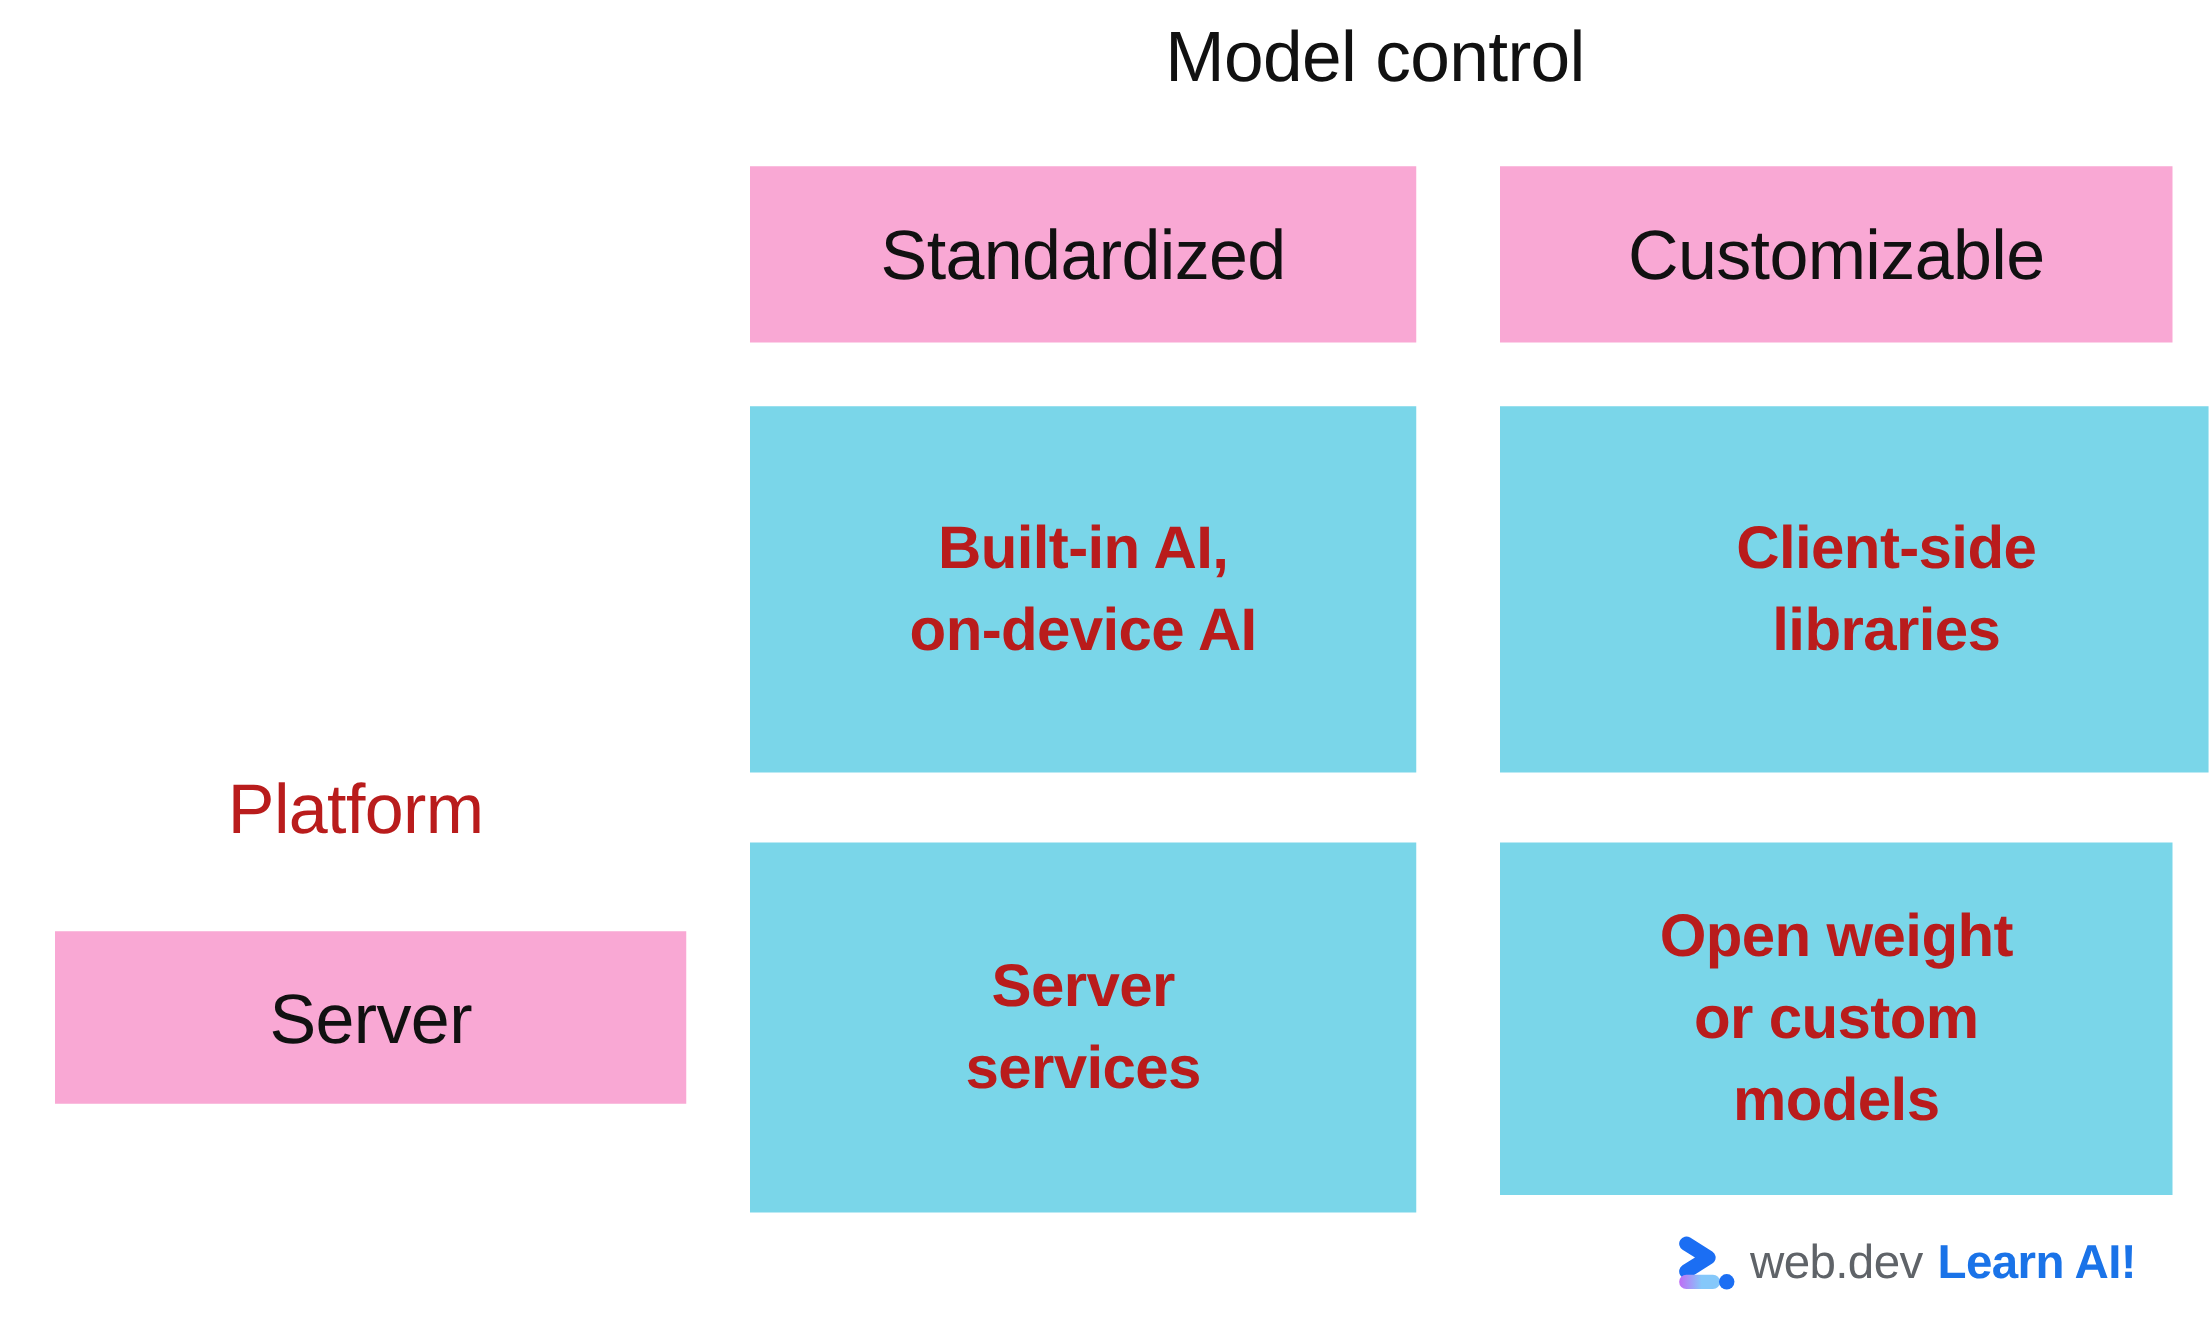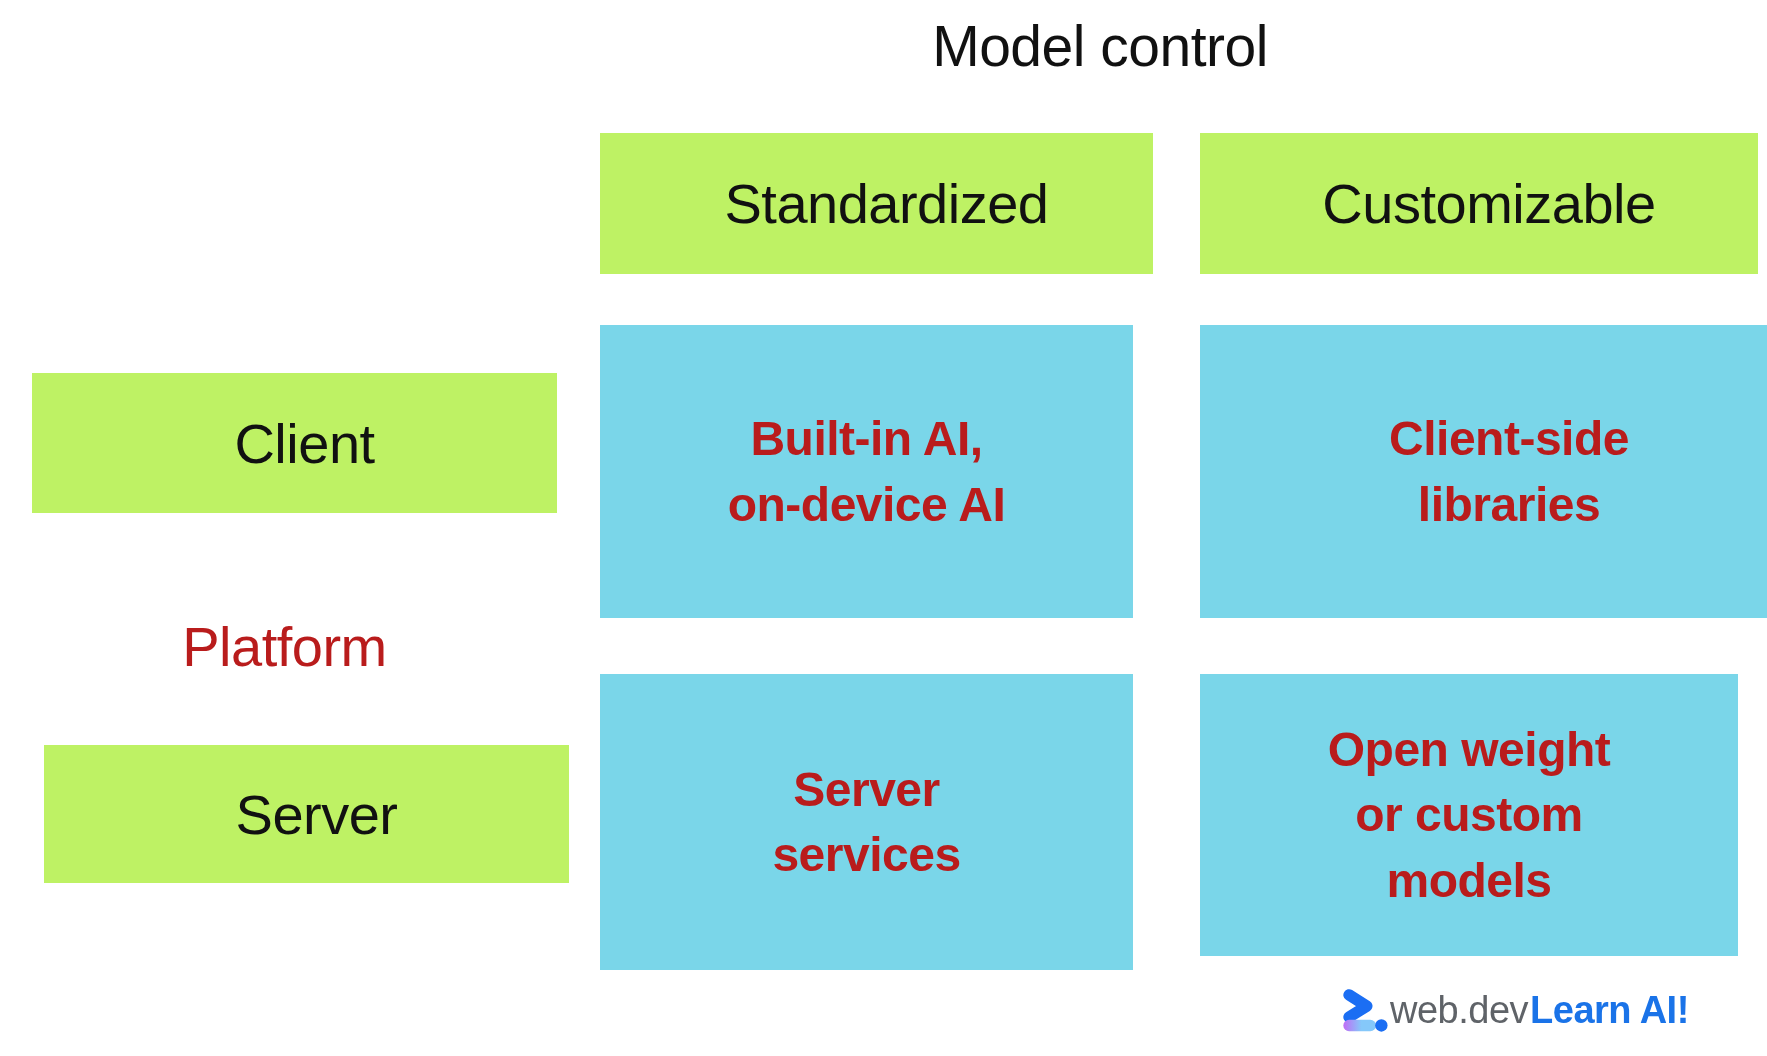--- a/index.html
+++ b/index.html
@@ -25,29 +25,28 @@
     display: flex;
     align-items: center;
     justify-content: center;
     font-size: 57px;
     font-weight: 500;
     letter-spacing: -0.5px;
     color: #111111;
   }
   .hdr {
     position: absolute;
-    background: #bef264;
+    background: #f9a8d4;
     display: flex;
     align-items: center;
     justify-content: center;
     font-size: 56px;
     font-weight: 500;
     letter-spacing: -0.5px;
     color: #111111;
-    padding-left: 20px;
   }
   .col1 { left: 600px;  top: 133px; width: 533px; height: 141px; }
   .col2 { left: 1200px; top: 133px; width: 538px; height: 141px; }
   .rowhdr-client { left: 32px; top: 373px; width: 505px; height: 140px; }
   .rowhdr-server { left: 44px; top: 745px; width: 505px; height: 138px; }
   .axis-label {
     position: absolute;
     left: 32px;
     top: 604px;
     width: 505px;
@@ -78,21 +77,21 @@
   .cell-2 { left: 1200px; top: 325px; width: 538px; height: 293px; padding-left: 40px; }
   .cell-3 { left: 600px;  top: 674px; width: 533px; height: 296px; }
   .cell-4 { left: 1200px; top: 674px; width: 538px; height: 282px; }
   .footer {
     position: absolute;
     left: 1342px;
     top: 982px;
     height: 56px;
     display: flex;
     align-items: center;
-    gap: 2px;
+    gap: 12px;
   }
   .footer .logo {
     display: inline-flex;
     width: 46px;
     height: 46px;
   }
   .footer .brand {
     font-size: 38px;
     font-weight: 400;
     color: #5F6368;
@@ -110,21 +109,20 @@
 <body>
 
 <div class="canvas">
 
   <div class="title">Model control</div>
 
   <div class="hdr col1">Standardized</div>
 
   <div class="hdr col2">Customizable</div>
 
-  <div class="hdr rowhdr-client">Client</div>
 
   <div class="axis-label">Platform</div>
 
   <div class="hdr rowhdr-server">Server</div>
 
   <div class="cell cell-1">Built-in AI,
 on-device AI</div>
 
   <div class="cell cell-2">Client-side
 libraries</div>

